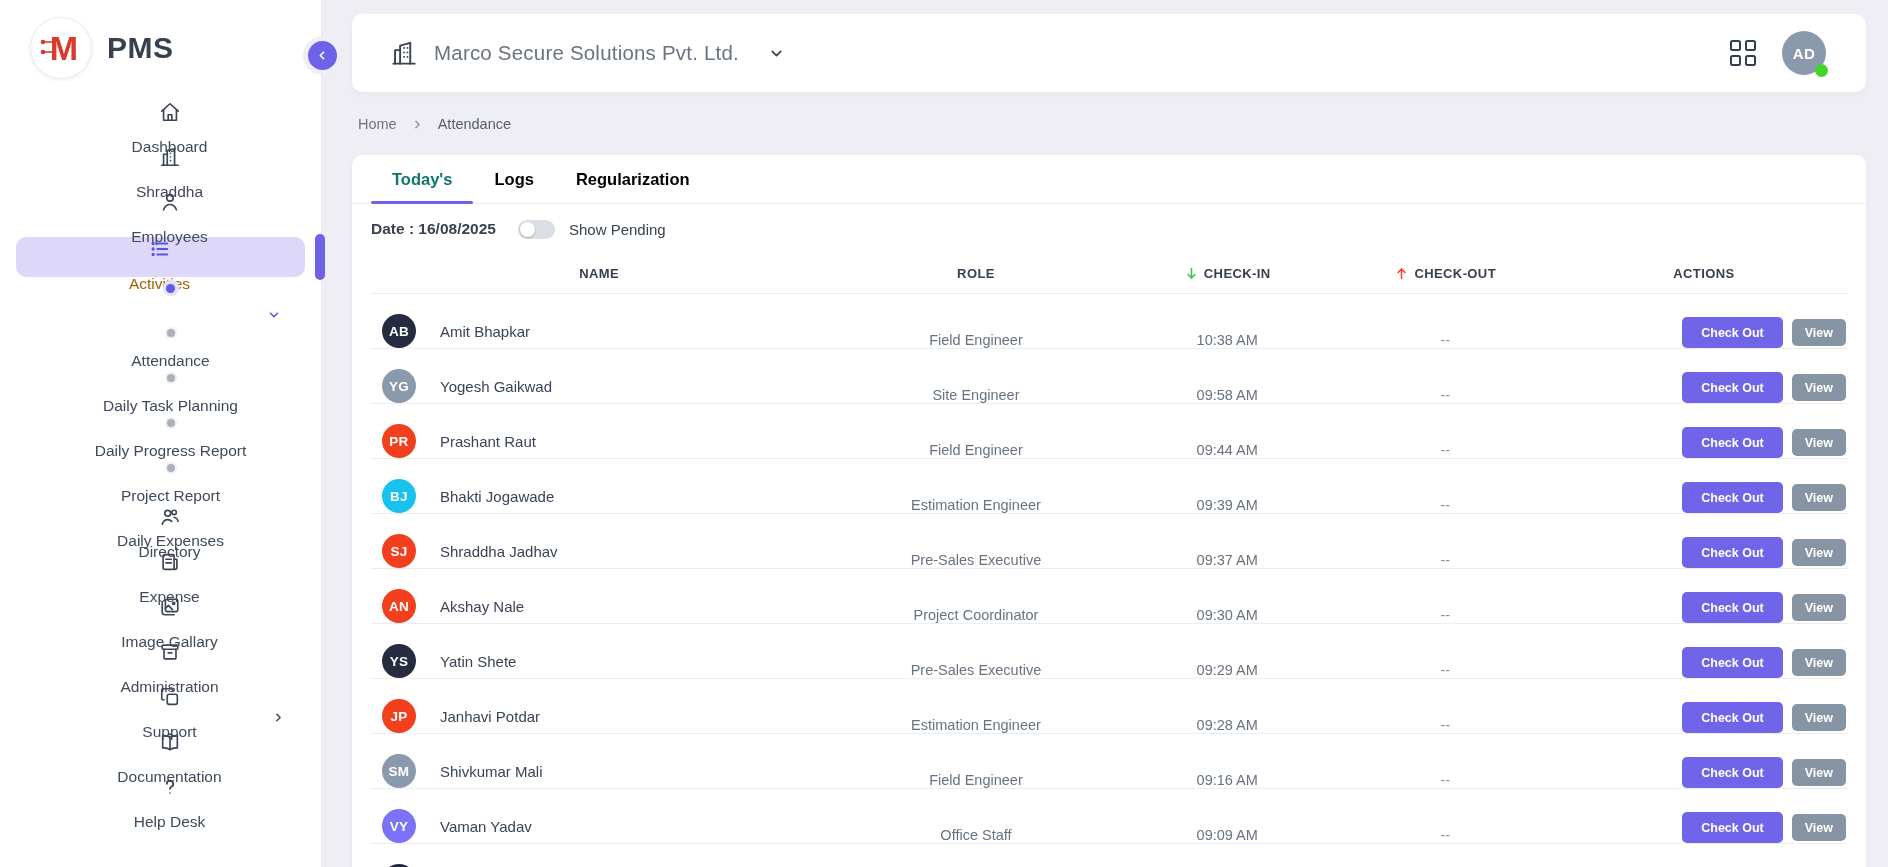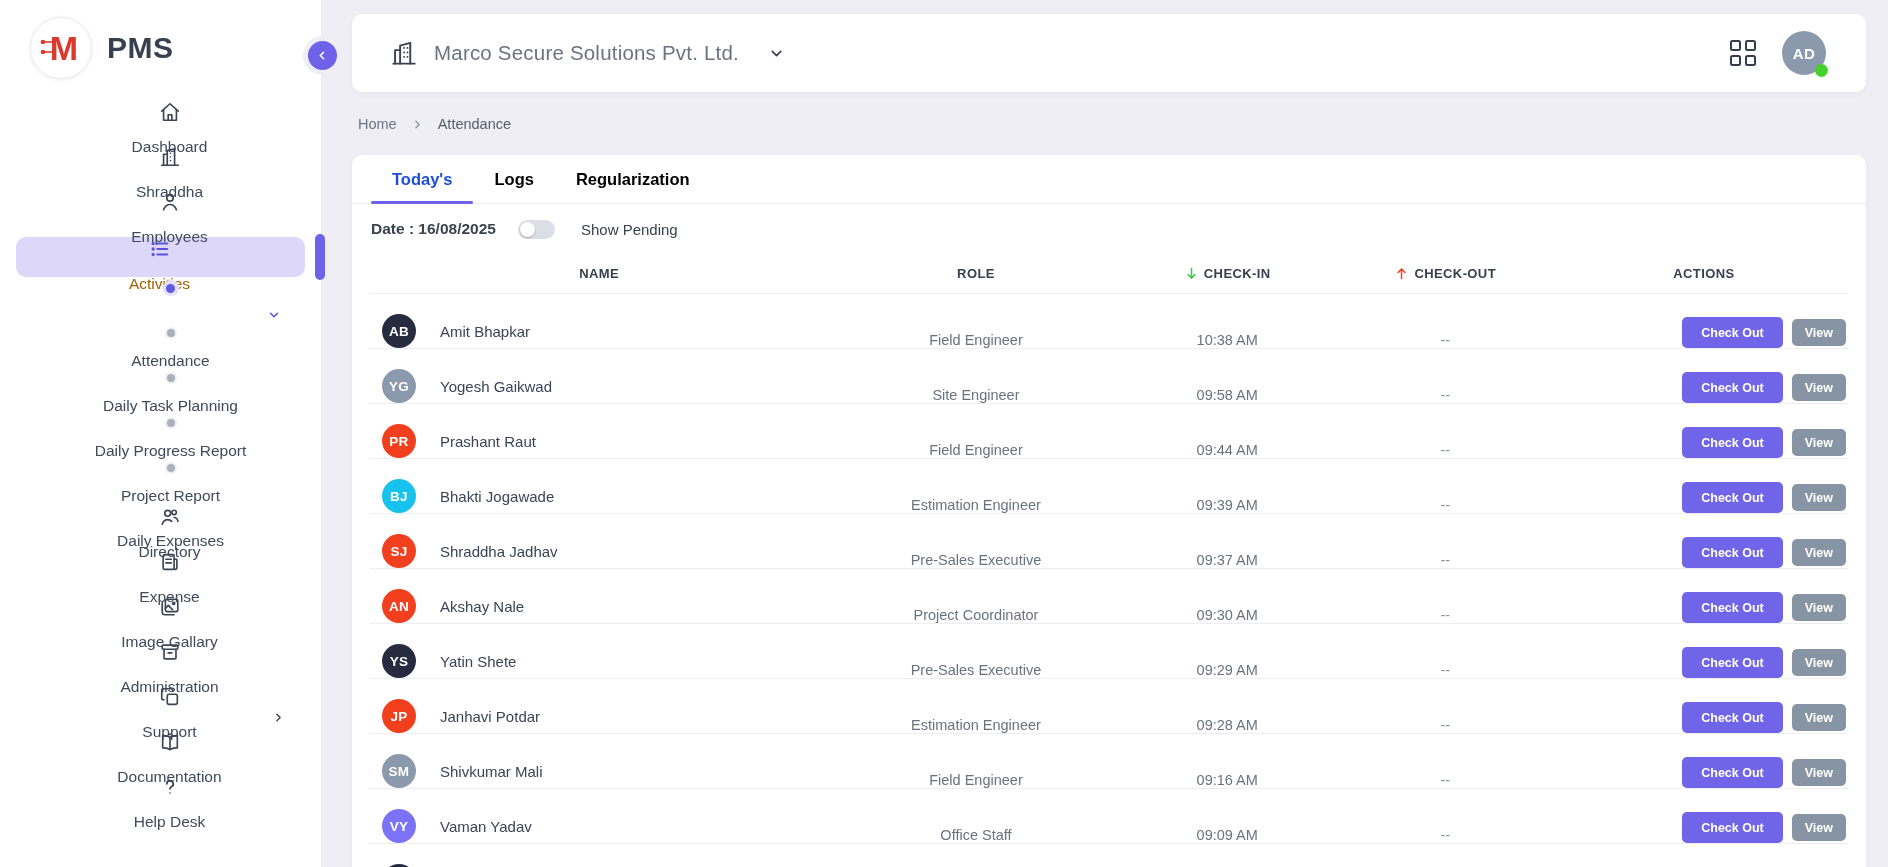--- a/index.html
+++ b/index.html
@@ -44,28 +44,28 @@
   
   .breadcrumb { position:absolute; left:358px; top:116px; display:flex; align-items:center; gap:14px; font-size:14.5px; z-index:1;text-align:right; }
   .bc-home { color:#6d7582; cursor:pointer; }
   .bc-sep { color:#8c939e; display:flex; }
   .bc-current { color:#555e6b; }
 
   
   .main-card { position:absolute; left:352px; top:155px; width:1514px; height:790px; background:#fff; border-radius:10px; box-shadow:0 2px 6px rgba(30,30,60,.04); z-index:1; }
   .tabs { height:49px; border-bottom:1px solid #ecebf2; display:flex; padding-left:19px; }
   .tab { padding:0 21px; display:flex; align-items:center; font-size:16.5px; font-weight:600; color:#000000; position:relative; cursor:pointer; }
-  .tab.active { color:#1d4ed8; }
+  .tab.active { color:#0f766e; }
   .tab.active::after { content:""; position:absolute; left:0; right:0; bottom:-1px; height:3px; border-radius:2px; background:#6e63e8; }
 
   .filter-row { height:50px; display:flex; align-items:center; padding:0 19px; }
   .date-label { font-size:15.5px; font-weight:700; color:#39424f; }
   .toggle { width:37px; height:19px; border-radius:10px; background:#dcdee5; position:relative; margin-left:22px; cursor:pointer; flex:0 0 37px; }
   .toggle-knob { position:absolute; left:2px; top:2px; width:15px; height:15px; border-radius:50%; background:#fff; box-shadow:0 1px 2px rgba(0,0,0,.25); }
-  .toggle-label { font-size:15px; color:#39424f; margin-left:26px; }
+  .toggle-label { font-size:15px; color:#39424f; margin-left:14px; }
 
   .table { margin:0 18px; }
   .thead { display:flex; align-items:center; height:39px; }
   .th { font-size:13px; font-weight:700; color:#37404e; letter-spacing:.4px; display:flex; align-items:center; justify-content:center; gap:5px; }
   .c-name { flex:0 0 31%; }
   .c-role { flex:0 0 20%; }
   .c-in   { flex:0 0 14%; }
   .c-out  { flex:0 0 15.5%; }
   .c-act  { flex:1; }
   .arr { display:flex; }

